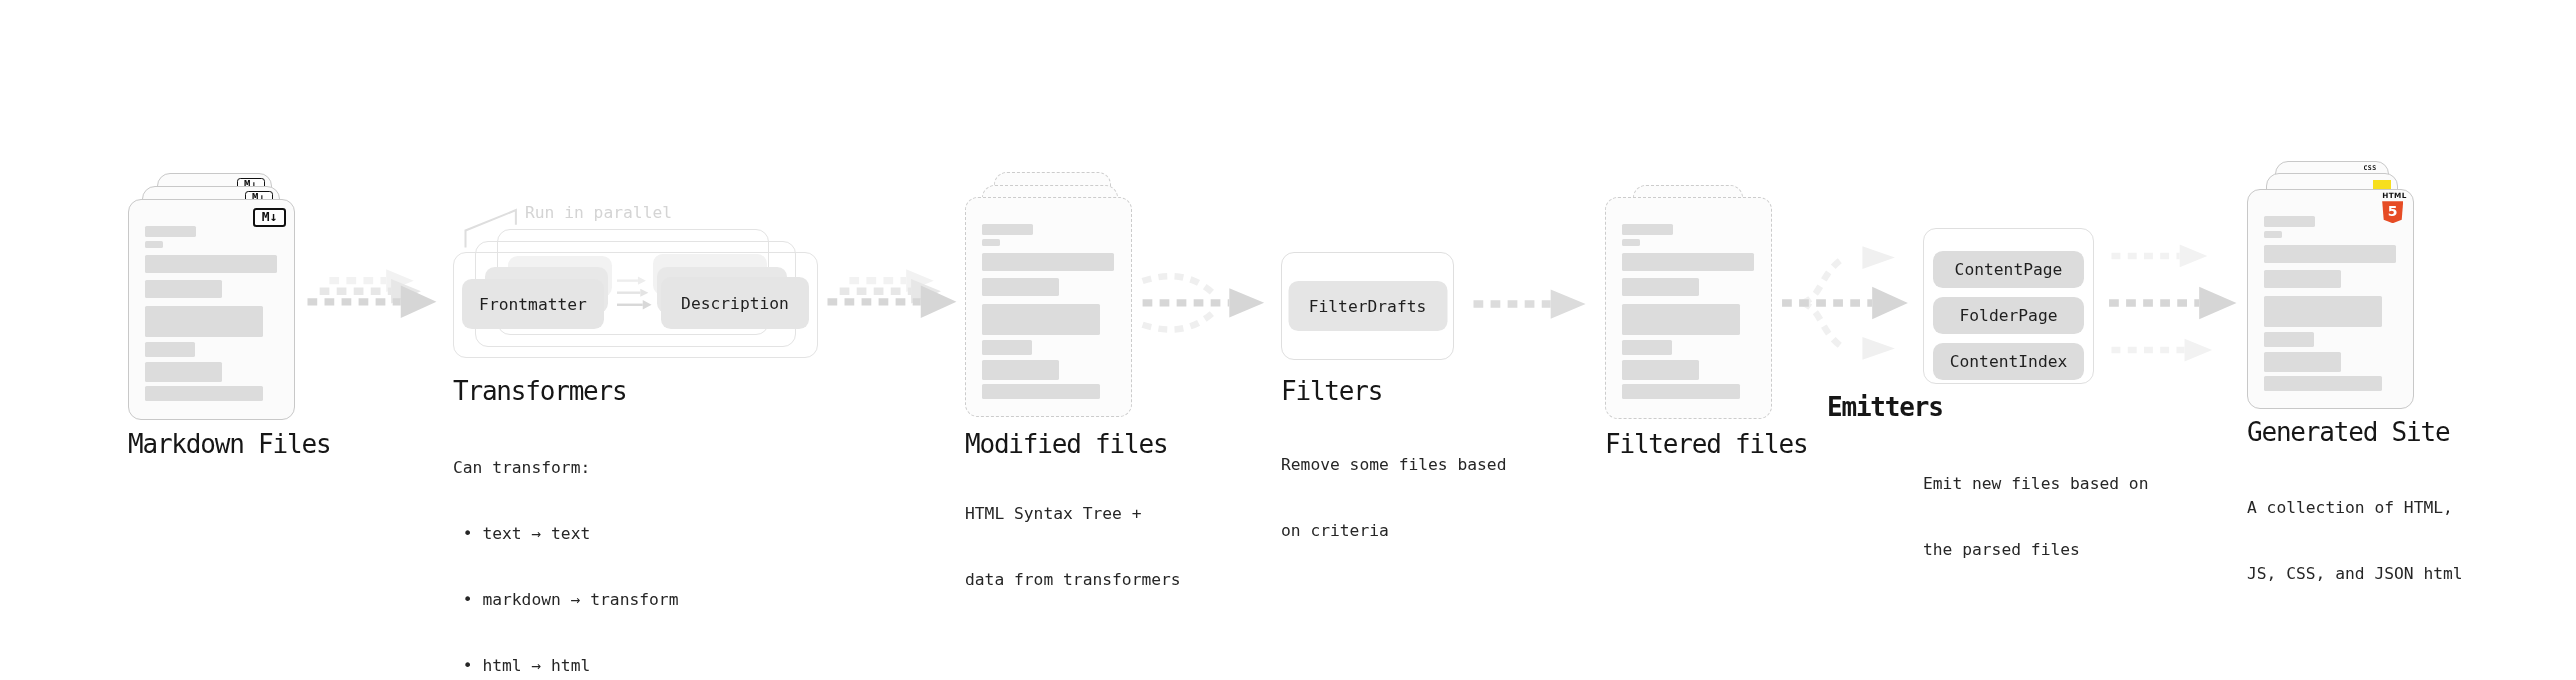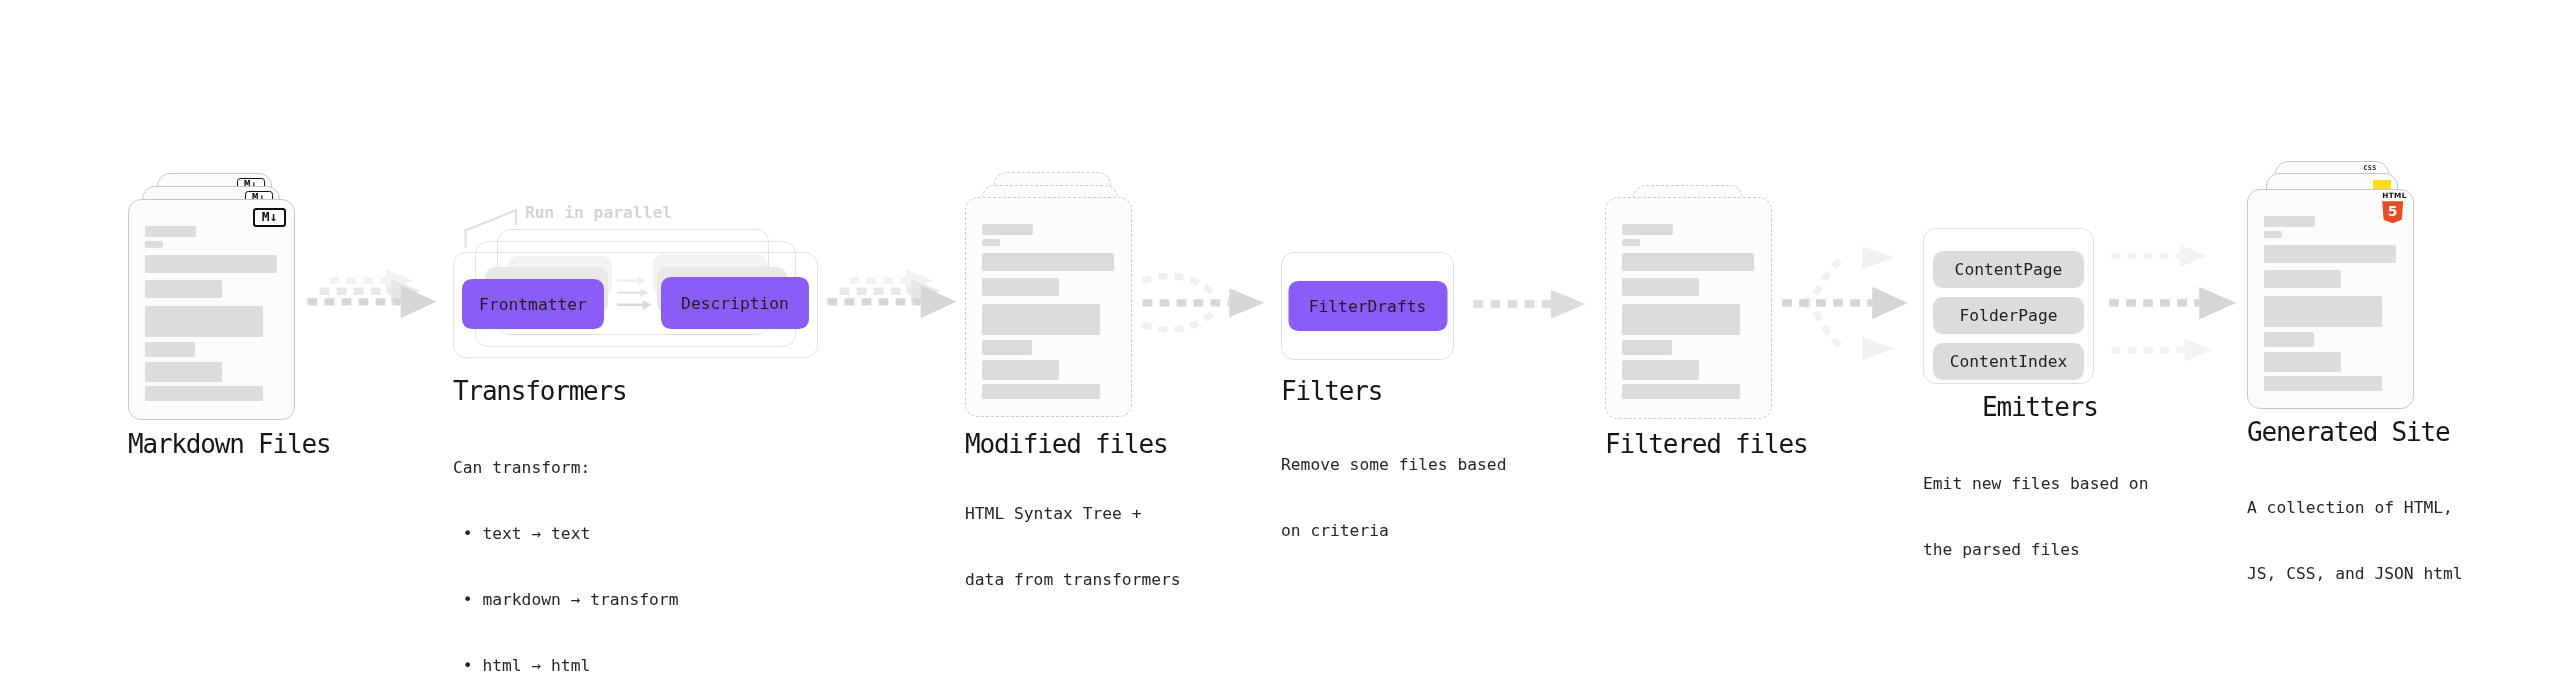--- a/index.html
+++ b/index.html
@@ -13,26 +13,26 @@
   .bar{position:absolute;background:#dcdcdc;border-radius:1.6px;}
 
   
   .md-badge{position:absolute;right:8.1px;top:8.1px;width:32.5px;height:18.7px;background:#fefefe;
             border:2.4px solid #101010;border-radius:3.3px;font-weight:bold;font-size:13px;line-height:14.6px;
             text-align:center;color:#101010;box-sizing:border-box;}
   .md-badge.small{right:6.5px;top:4.1px;width:28px;height:15.4px;border-width:1.6px;font-size:10.6px;line-height:11.4px;}
 
   
   .container-outline{position:absolute;border:1.6px solid #e3e3e3;border-radius:13px;box-sizing:border-box;background:transparent;}
-  .gray-box{position:absolute;background:#8b5cf6;border-radius:9.8px;display:flex;align-items:center;justify-content:center;
+  .gray-box{position:absolute;background:#e5e5e5;border-radius:9.8px;display:flex;align-items:center;justify-content:center;
             font-size:16.3px;color:#1f1f1f;box-sizing:border-box;}
   .ghost1{background:#e8e8e8;}
   .ghost2{background:#f2f2f2;}
 
-  .note-text{position:absolute;font-size:16.3px;color:#d4d4d4;white-space:nowrap;font-weight:bold;}
+  .note-text{position:absolute;font-size:16.3px;color:#d4d4d4;white-space:nowrap;}
 
   
   .panel{position:absolute;background:#ffffff;border:1.6px solid #dfdfdf;border-radius:13px;box-sizing:border-box;}
   .panel-inner-center{position:absolute;left:50%;top:50%;transform:translate(-50%,-50%);}
   .emitter-col{position:absolute;left:9px;right:9px;top:9.8px;display:flex;flex-direction:column;gap:9px;margin-top:12px;}
   .emitter-box{height:37px;background:#dcdcdc;border-radius:9.8px;display:flex;align-items:center;justify-content:center;
                font-size:16.3px;color:#1f1f1f;}
 
   
   .node-title{position:absolute;font-size:26px;letter-spacing:-1.2px;color:#161616;white-space:nowrap;}
@@ -206,21 +206,21 @@
   </svg>
 
   <div>
     <div class="panel" style="left:1923px;top:228px;width:171px;height:156px;">
       <div class="emitter-col">
         <div class="emitter-box">ContentPage</div>
         <div class="emitter-box">FolderPage</div>
         <div class="emitter-box">ContentIndex</div>
       </div>
     </div>
-    <div class="node-title" style="left:1982px;top:392px;">Emitters</div>
+    <div class="node-title" style="left:1827px;top:392px;font-weight:bold;">Emitters</div>
     <div class="node-desc" style="left:1923px;top:429px;">
       <div>Emit new files based on</div>
       <div>the parsed files</div>
     </div>
   </div>
 
   <svg style="left:2105px;top:238px;" width="138" height="130" viewBox="0 0 170 160">
     <line x1="8" y1="22" x2="92" y2="22" stroke="#f2f2f2" stroke-width="8" stroke-dasharray="11 9"></line>
     <path d="M92,8 L92,36 L126,22 Z" fill="#f2f2f2"></path>
     <line x1="5" y1="80" x2="116" y2="80" stroke="#d6d6d6" stroke-width="9" stroke-dasharray="12 9"></line>

